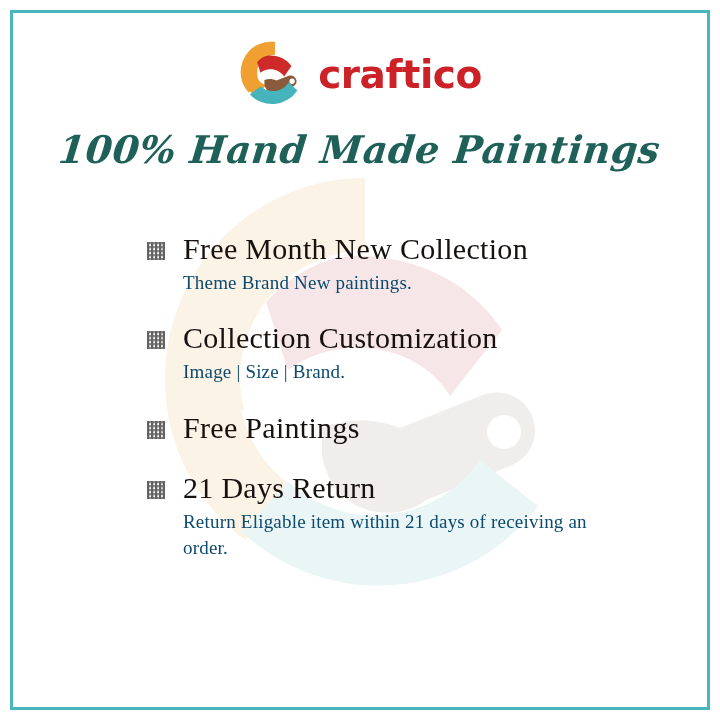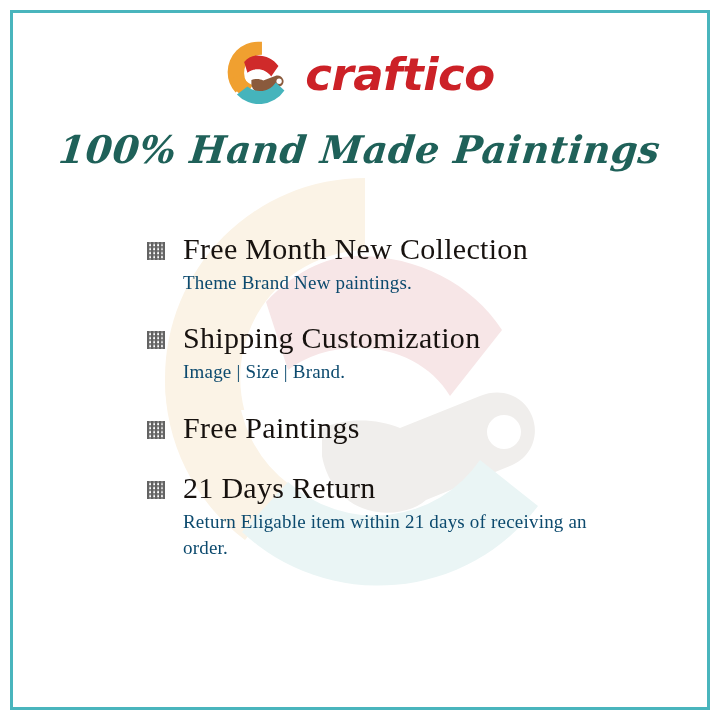--- a/index.html
+++ b/index.html
@@ -65,28 +65,27 @@
   }
   .logo-mark {
     width: 66px;
     height: 66px;
     flex: 0 0 auto;
   }
   .logo-mark svg { display: block; width: 100%; height: 100%; }
 
   .logo-word {
     font-family: "DejaVu Sans", "Liberation Sans", sans-serif;
-    font-size: 45px;
+    font-size: 39px;
     font-weight: 700;
     letter-spacing: -0.5px;
     color: #cc2127;
     line-height: 1;
     white-space: nowrap;
     transform: translateY(2px);
-    font-style: italic;
   }
 
   
   .headline {
     position: absolute;
     top: 128px;
     left: 0;
     width: 720px;
     text-align: center;
     z-index: 3;
@@ -302,21 +301,21 @@
             <rect x="3.4" y="3.4" width="1.5" height="1.5"></rect>
             <rect x="7.4" y="7.4" width="1.5" height="1.5"></rect>
             <rect x="11.4" y="11.4" width="1.5" height="1.5"></rect>
             <rect x="15.2" y="15.2" width="1.4" height="1.5"></rect>
             <rect x="11.4" y="3.4" width="1.5" height="1.5"></rect>
             <rect x="3.4" y="11.4" width="1.5" height="1.5"></rect>
           </g>
         </svg>
       </span>
       <div class="feature-body">
-        <p class="feature-title">Shipping Customization</p>
+        <p class="feature-title">Collection Customization</p>
         <p class="feature-sub">Image | Size | Brand.</p>
       </div>
     </div>
 
     <div class="feature">
       <span class="bullet">
         <svg viewBox="0 0 20 20" xmlns="http://www.w3.org/2000/svg" aria-hidden="true">
           <g fill="#8c8c8c">
             <rect x="1" y="1" width="18" height="2.3"></rect>
             <rect x="1" y="5" width="18" height="2.3"></rect>

